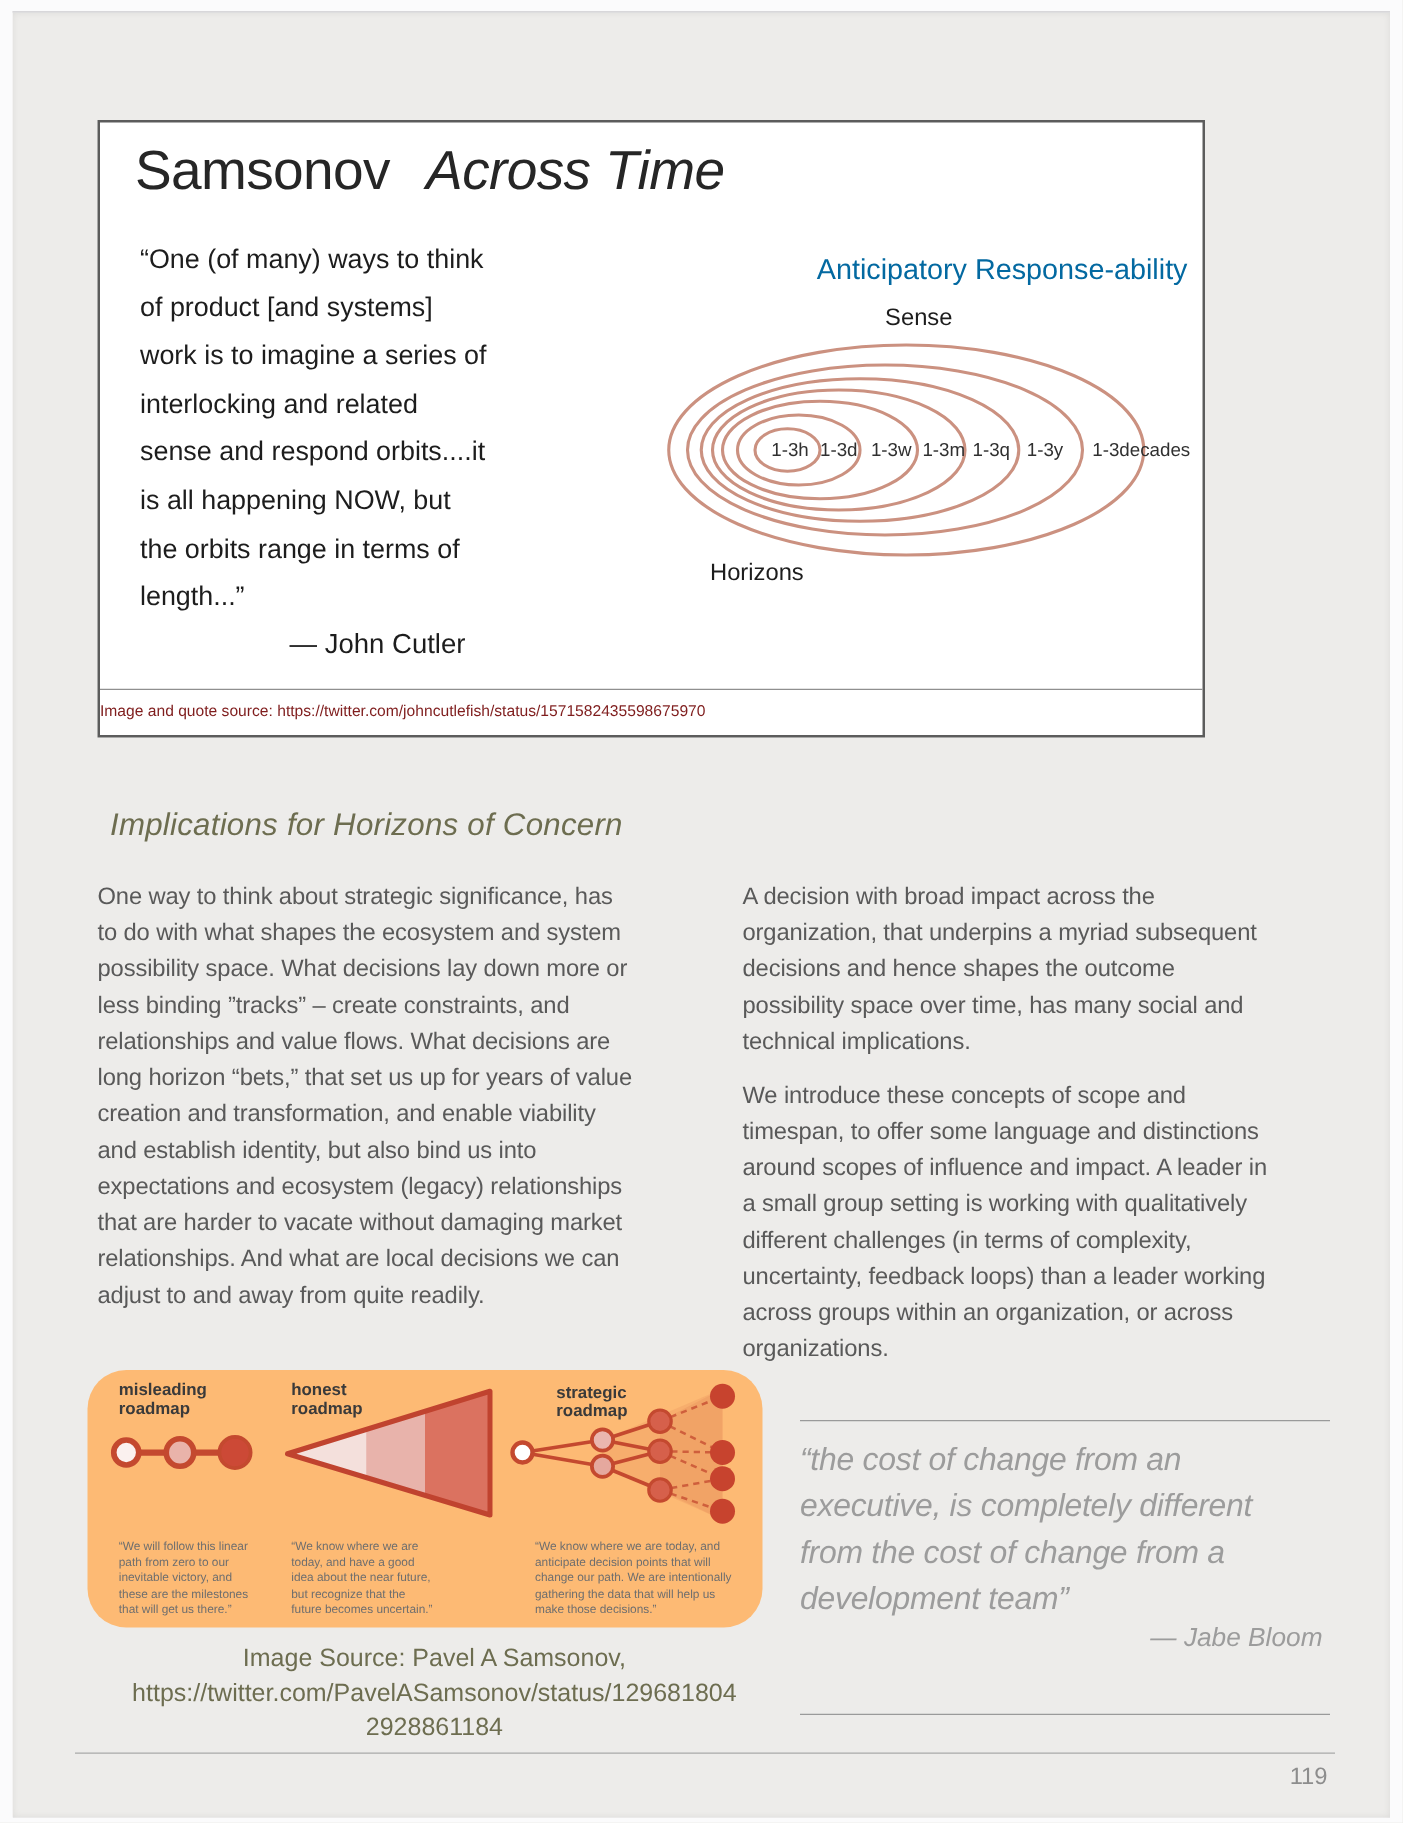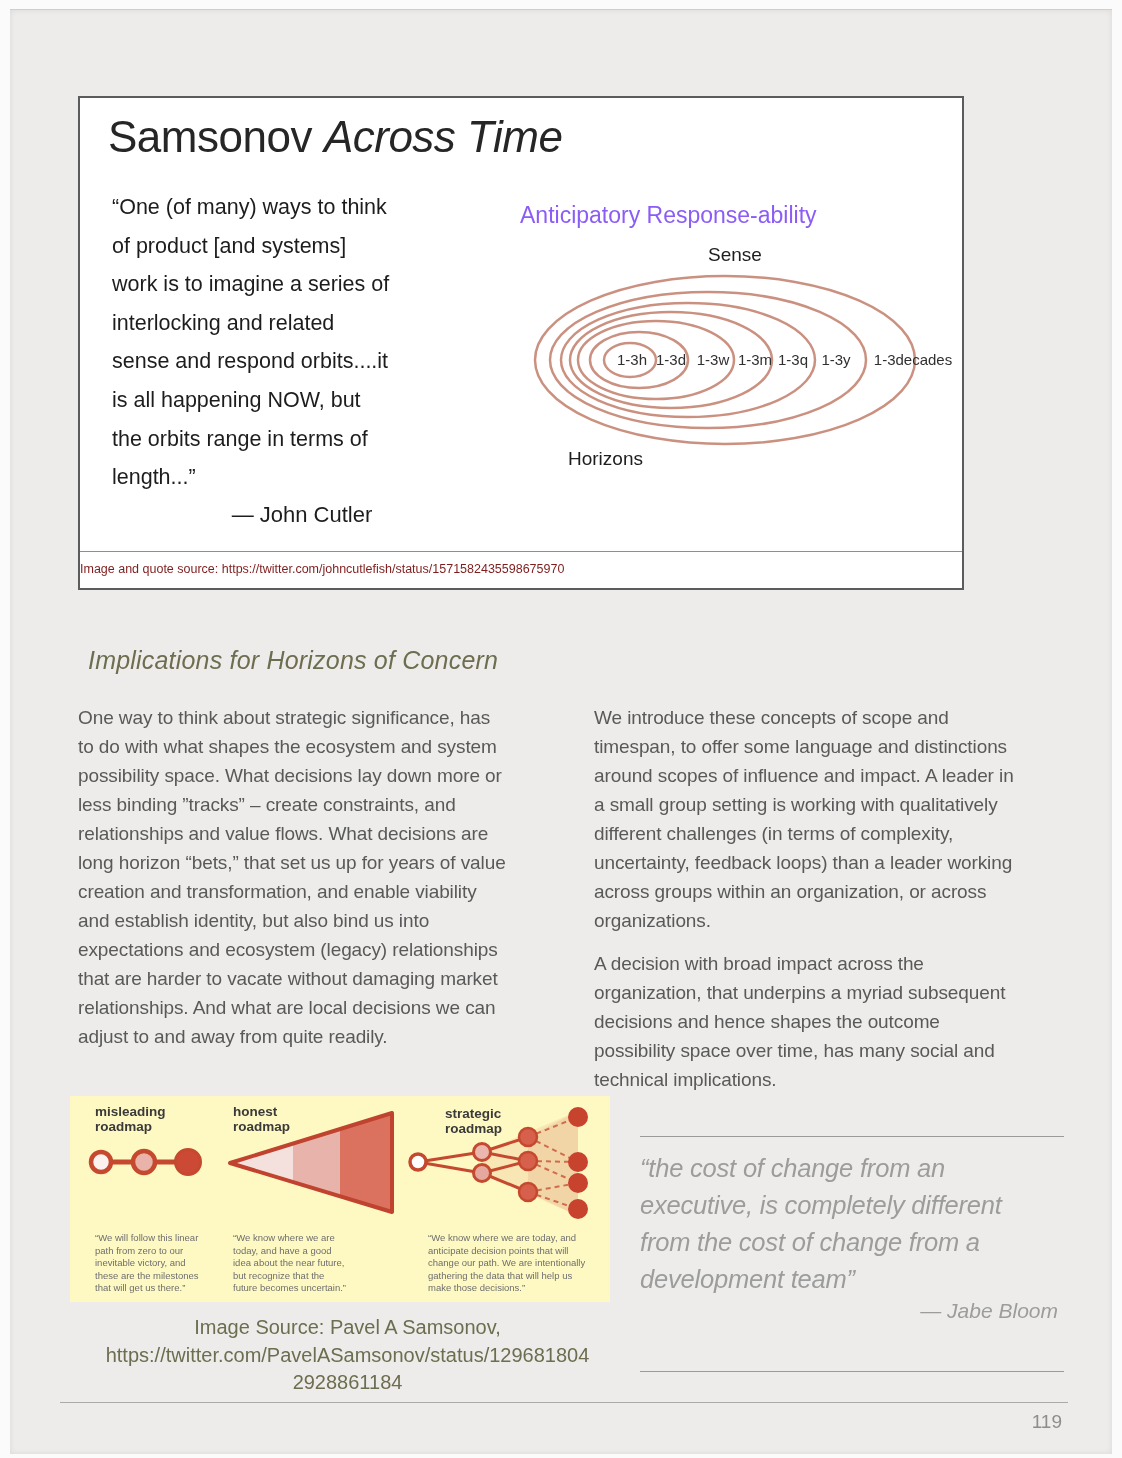--- a/index.html
+++ b/index.html
@@ -20,32 +20,32 @@
 
   
   .quote-box{
     left:78px;top:96px;width:886px;height:494px;
     background:#ffffff;border:2px solid #5c5c5c;box-sizing:border-box;
   }
   .box-title{
     position:absolute;left:28px;top:14px;margin:0;
     font-size:44px;font-weight:400;color:#262626;letter-spacing:-0.5px;
   }
-  .box-title .it{font-style:italic;margin-left:12px;}
+  .box-title .it{font-style:italic;margin-left:29px;}
   .box-quote{
     position:absolute;left:32px;top:90px;width:400px;
     font-size:21.5px;line-height:38.6px;color:#1d1d1d;
   }
   .box-attrib{
     position:absolute;left:32px;top:404px;width:380px;text-align:center;
     font-size:22px;color:#1d1d1d;
   }
   .diag-title{
-    position:absolute;left:440px;top:104px;width:430px;text-align:left;
-    font-size:23px;color:#8b5cf6;
+    position:absolute;left:440px;top:104px;width:430px;text-align:right;
+    font-size:23px;color:#0369a1;
   }
   .diag-sense{
     position:absolute;left:440px;top:146px;width:430px;text-align:center;
     font-size:19px;color:#1d1d1d;
   }
   .diag-respond{
     position:absolute;left:488px;top:350px;
     font-size:19px;color:#1d1d1d;
   }
   .orbits-svg{position:absolute;left:430px;top:168px;}
@@ -66,21 +66,21 @@
   .body-col{
     font-size:19px;line-height:29px;color:var(--body-text,#595959);
     letter-spacing:-0.1px;
   }
   .col-left{left:78px;top:703px;width:515px;}
   .col-right{left:594px;top:703px;width:510px;}
   .col-right p{margin:0 0 14px 0;}
 
   
   .figure{
-    left:70px;top:1096px;width:540px;height:206px;background:#fef9c3;
+    left:70px;top:1096px;width:540px;height:206px;background:#fdba74;border-radius:31px;
   }
   .panel-title{
     position:absolute;margin:0;
     font-size:13.5px;font-weight:600;color:#3a3a3a;line-height:15px;
   }
   .panel-caption{
     position:absolute;font-size:9.5px;line-height:12.5px;color:#6e6e6e;
   }
   .fig-svg{position:absolute;left:0;top:0;}
 
@@ -164,33 +164,33 @@
 relationships and value flows. What decisions are
 long horizon “bets,” that set us up for years of value
 creation and transformation, and enable viability
 and establish identity, but also bind us into
 expectations and ecosystem (legacy) relationships
 that are harder to vacate without damaging market
 relationships. And what are local decisions we can
 adjust to and away from quite readily.</div>
 
 <div class="abs body-col col-right">
+  <p class="preline">A decision with broad impact across the
+organization, that underpins a myriad subsequent
+decisions and hence shapes the outcome
+possibility space over time, has many social and
+technical implications.</p>
   <p class="preline">We introduce these concepts of scope and
 timespan, to offer some language and distinctions
 around scopes of influence and impact. A leader in
 a small group setting is working with qualitatively
 different challenges (in terms of complexity,
 uncertainty, feedback loops) than a leader working
 across groups within an organization, or across
 organizations.</p>
-  <p class="preline">A decision with broad impact across the
-organization, that underpins a myriad subsequent
-decisions and hence shapes the outcome
-possibility space over time, has many social and
-technical implications.</p>
 </div>
 
 <div class="abs figure">
   <svg class="fig-svg" width="540" height="206" viewBox="0 0 540 206">
 
     <g>
       <line x1="31" y1="66" x2="118" y2="66" stroke="#c4492f" stroke-width="5"></line>
       <circle cx="31" cy="66" r="10" fill="#fbf1ef" stroke="#c4492f" stroke-width="4.5"></circle>
       <circle cx="74" cy="66" r="11" fill="#e9b3aa" stroke="#c4492f" stroke-width="4.5"></circle>
       <circle cx="118" cy="66" r="12.5" fill="#cc4936" stroke="#c4492f" stroke-width="3"></circle>

